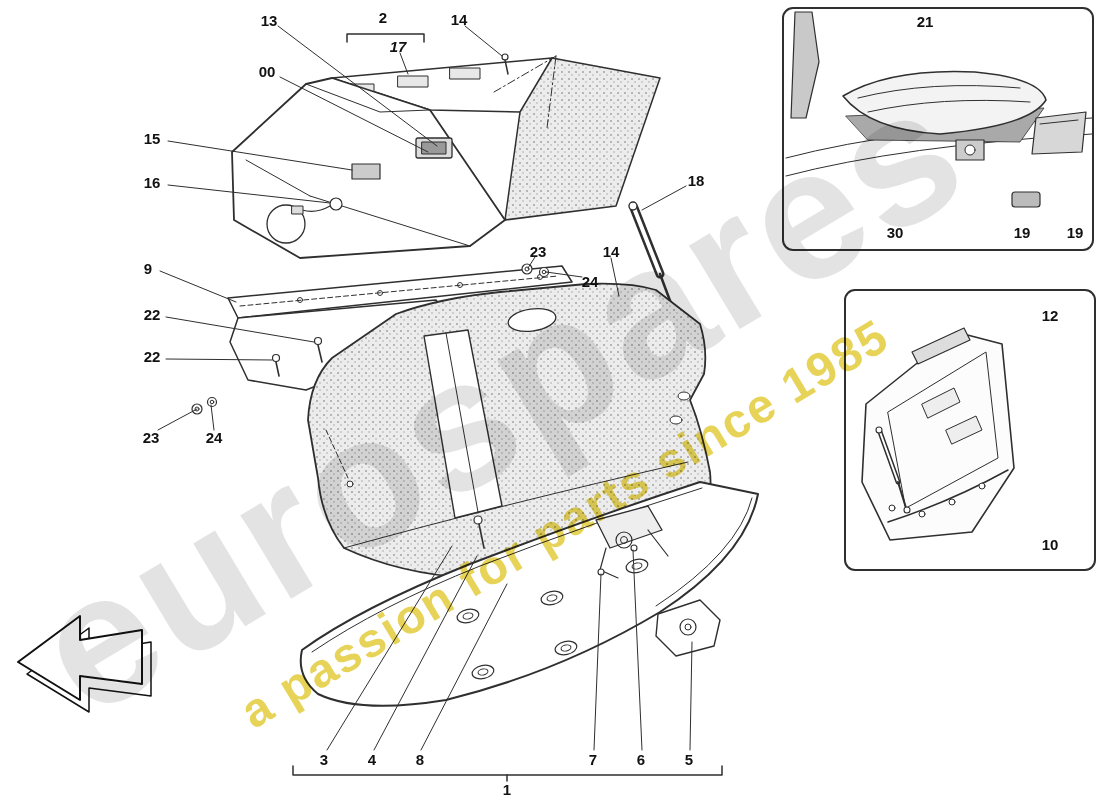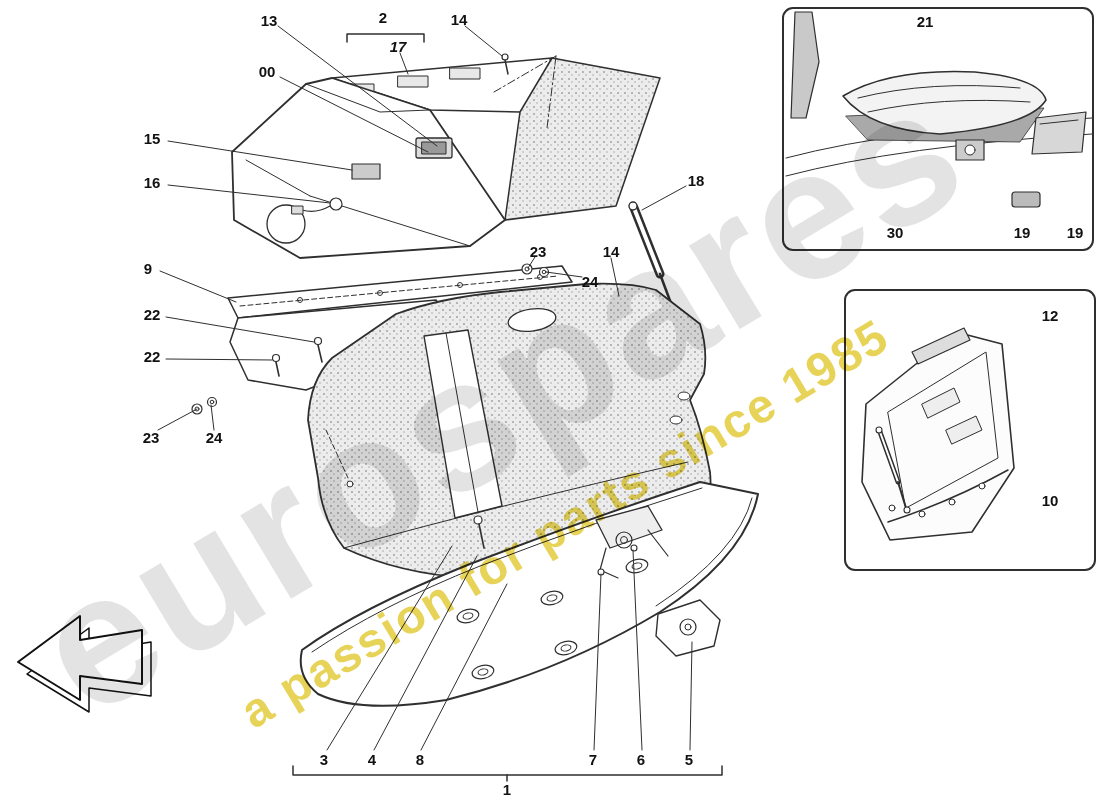--- a/index.html
+++ b/index.html
@@ -242,16 +242,16 @@
       <div class="callout" style="left: 420px; top: 759px;">8</div>
       <div class="callout" style="left: 593px; top: 759px;">7</div>
       <div class="callout" style="left: 641px; top: 759px;">6</div>
       <div class="callout" style="left: 689px; top: 759px;">5</div>
       <div class="callout" style="left: 507px; top: 789px;">1</div>
       <div class="callout" style="left: 905px; top: 21px; margin-left: 20px;">21</div>
       <div class="callout" style="left: 895px; top: 232px;">30</div>
       <div class="callout" style="left: 1022px; top: 232px;">19</div>
       <div class="callout" style="left: 1075px; top: 232px; text-align: right;">19</div>
       <div class="callout" style="left: 1050px; top: 315px;">12</div>
-      <div class="callout" style="left: 1050px; top: 500px;">10</div>
+      <div class="callout" style="left: 1050px; top: 544px;">10</div>
     </div>
 
 </div>
 
 </body></html>

